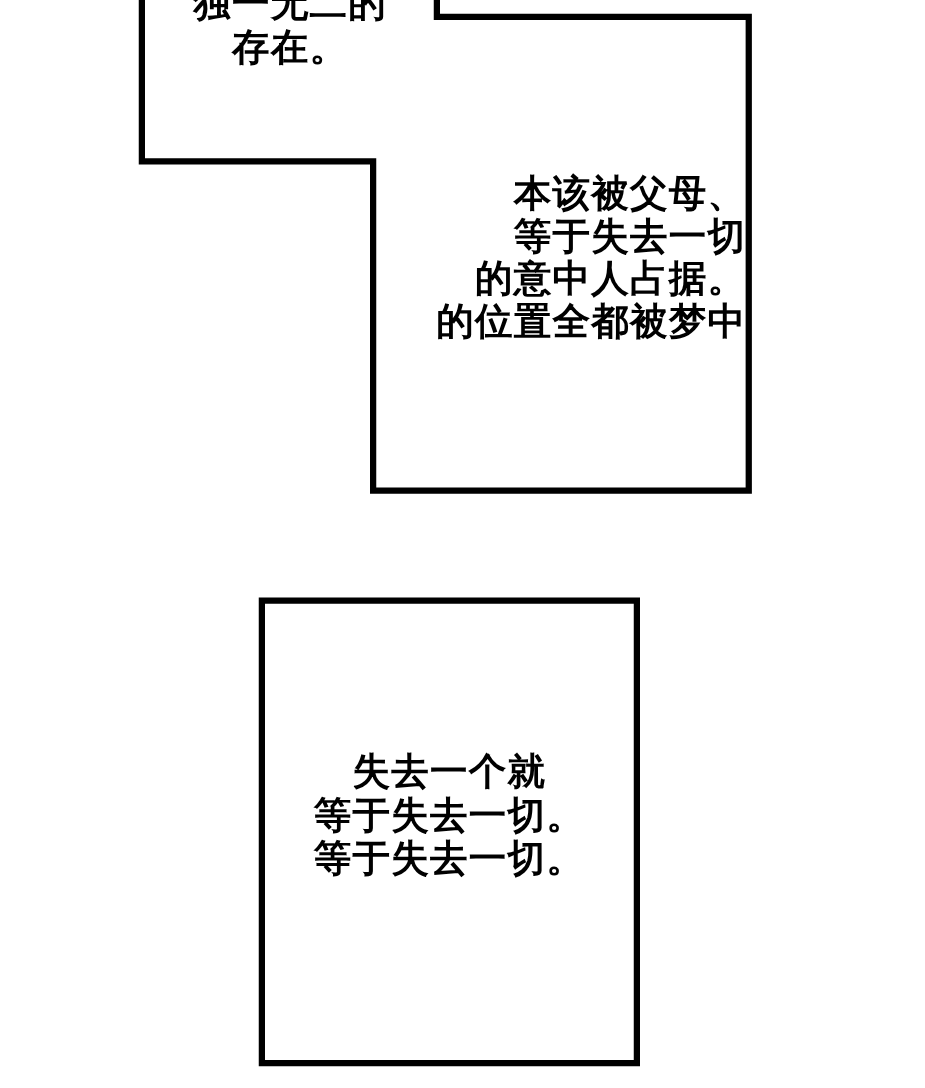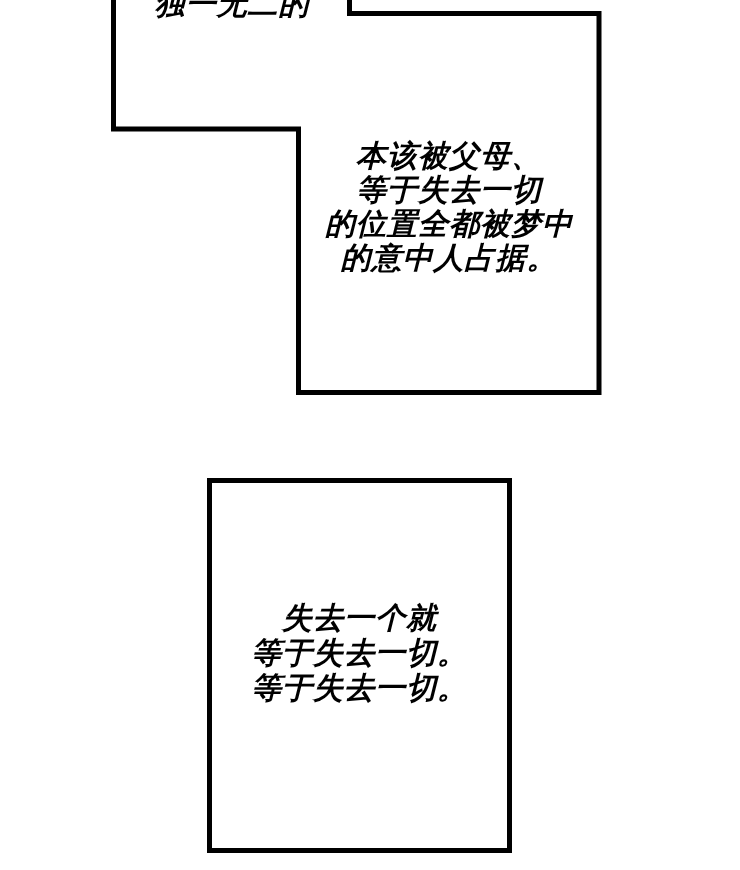--- a/index.html
+++ b/index.html
@@ -12,21 +12,20 @@
     background:var(--paper);
   }
   .page{
     position:relative;
     width:684px;
     height:870px;
     overflow:hidden;
     background:var(--paper);
     font-family:"DejaVu Sans", sans-serif;
     color:var(--ink);
-    font-style:italic;
   }
   .panel-shape{
     position:absolute;
     left:0;
     top:0;
     display:block;
   }
   .panel-shape path{
     fill:var(--paper);
     stroke:var(--ink);
@@ -46,20 +45,21 @@
     left:114px;
     top:-14px;
     width:236px;
     line-height:35px;
   }
   .block-b{
     left:301px;
     top:139px;
     width:296px;
     line-height:34px;
+    text-align:right;
   }
   .box-c{
     position:absolute;
     left:207px;
     top:478px;
     width:305px;
     height:375px;
     box-sizing:border-box;
     border:5px solid var(--ink);
     background:var(--paper);
@@ -79,27 +79,28 @@
 <body>
 
 <div class="page">
 
   <svg class="panel-shape" width="740" height="430" viewBox="0 0 740 430" aria-hidden="true">
     <path d="M113.5 -20 V129 H298.5 V392.5 H599 V13.5 H349.5 V-20 Z"></path>
   </svg>
 
   <div class="text-block block-a">
     <span class="line">独一无二的</span>
+    <span class="line">存在。</span>
   </div>
 
   <div class="text-block block-b">
     <span class="line">本该被父母、</span>
     <span class="line">等于失去一切</span>
+    <span class="line">的意中人占据。</span>
     <span class="line">的位置全都被梦中</span>
-    <span class="line">的意中人占据。</span>
   </div>
 
   <div class="box-c">
     <div class="text-block block-c">
       <span class="line">失去一个就</span>
       <span class="line">等于失去一切。</span>
       <span class="line">等于失去一切。</span>
     </div>
   </div>
 

